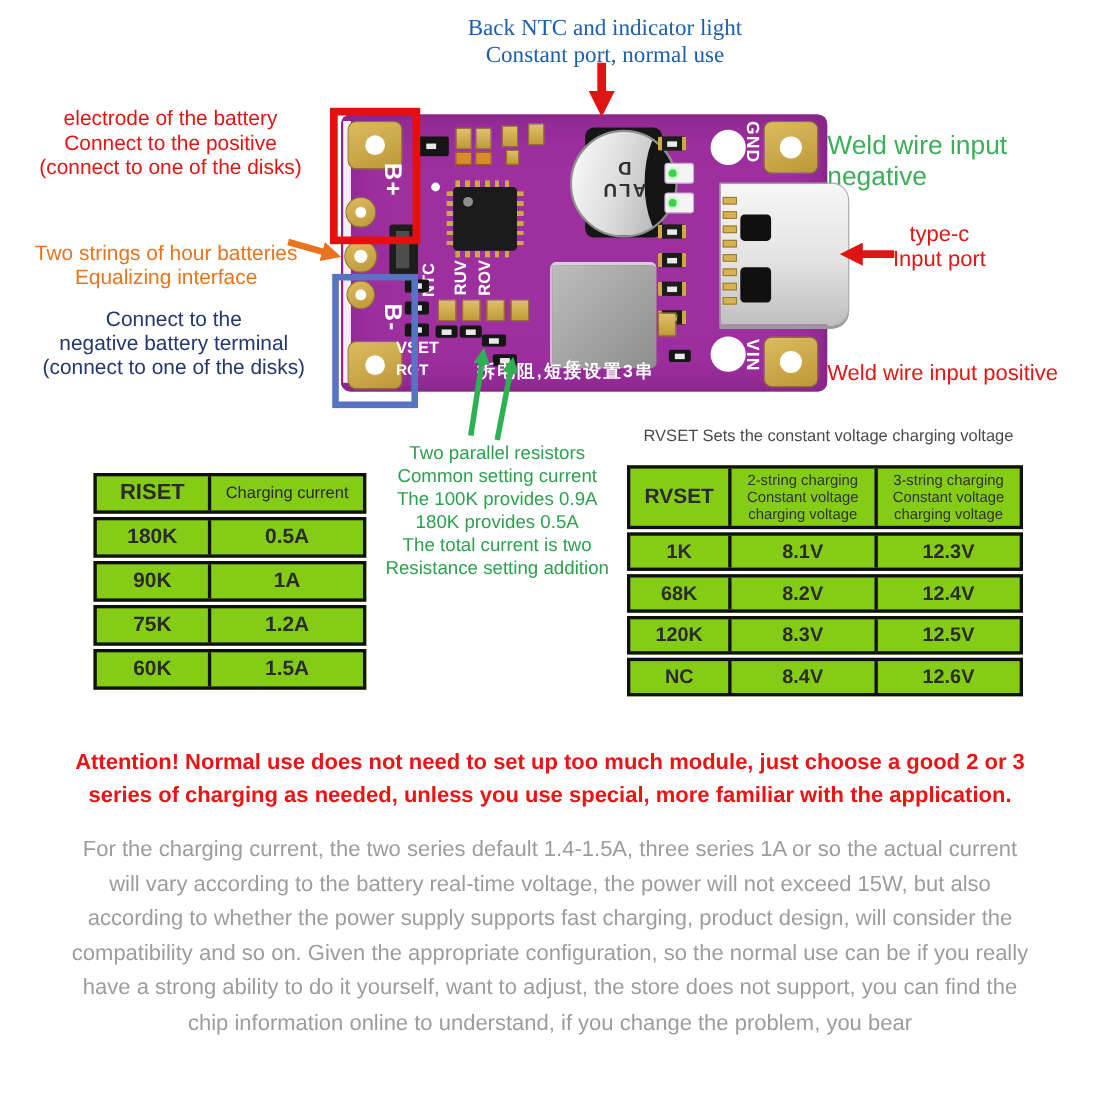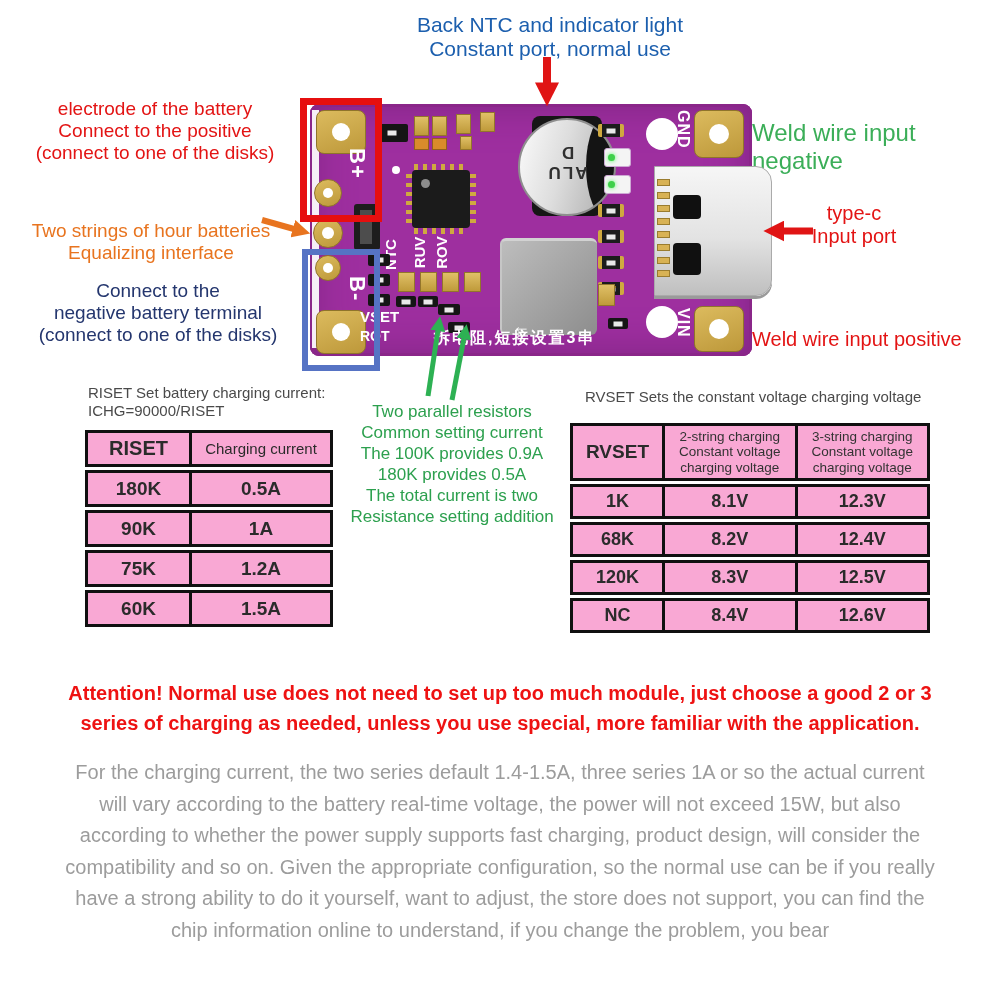--- a/index.html
+++ b/index.html
@@ -3,21 +3,21 @@
 <meta charset="utf-8">
 <style>
   html,body{margin:0;padding:0;background:#fff;}
   .stage{position:relative;width:1000px;height:1000px;background:#ffffff;
          font-family:"Liberation Sans",sans-serif;overflow:hidden;}
   .abs{position:absolute;}
   .ann{position:absolute;text-align:center;font-weight:400;}
   .ann div{white-space:nowrap;}
 
   
-  .ann-top{left:280px;top:13px;width:540px;font-size:21px;line-height:24px;color:#1c5fae;}
+  .ann-top{left:280px;top:13px;width:540px;font-size:21px;line-height:24px;color:#1c5fae;font-family:Liberation Serif, serif;}
   .ann-pos{left:5px;top:98px;width:300px;font-size:19px;line-height:22px;color:#e31414;}
   .ann-eq{left:0px;top:220px;width:302px;font-size:19px;line-height:22px;color:#e8741f;}
   .ann-neg{left:8px;top:280px;width:300px;font-size:19px;line-height:22px;color:#24366e;}
   .ann-wneg{left:752px;top:119px;width:240px;font-size:24px;color:#3bae58;text-align:left;}
   .ann-typec{left:798px;top:202px;width:112px;font-size:20px;line-height:23px;color:#e31414;}
   .ann-wpos{left:752px;top:328px;width:240px;font-size:20px;color:#e31414;text-align:left;}
   .ann-par{left:332px;top:401px;width:240px;font-size:17px;line-height:21px;color:#2ca04e;}
 
   
   .board{position:absolute;left:310px;top:104px;width:442px;height:252px;
@@ -53,21 +53,21 @@
   .pins-v{background:repeating-linear-gradient(180deg,#cfa93f 0 4px,transparent 4px 9px);width:6px;}
   .led{background:#f4f4f4;border-radius:3px;border:1px solid #cda8d4;}
   .led .glow{position:absolute;left:3px;top:5px;width:7px;height:7px;border-radius:50%;background:#3fd04a;box-shadow:0 0 4px #4aff57;}
   .hl{position:absolute;background:transparent;}
   .hl-red{border:7px solid #e60f0f;}
   .hl-blue{border:6px solid #5673c4;}
 
   
   .theading{position:absolute;color:#4a4a4a;font-size:15px;line-height:18px;text-align:left;}
   .tbl{position:absolute;}
-  .trow{display:flex;border:3px solid #101010;background:#f9a8d4;margin-bottom:3px;box-sizing:border-box;}
+  .trow{display:flex;border:3px solid #101010;background:#84cc16;margin-bottom:3px;box-sizing:border-box;}
   .tcell{display:flex;align-items:center;justify-content:center;color:#2b2b2b;box-sizing:border-box;}
   .cdiv{border-right:3px solid #101010;}
   .riset-tbl .trow{height:37px;width:248px;}
   .riset-tbl .c1{width:104px;}
   .riset-tbl .c2{flex:1;}
   .riset-tbl .hdr1{font-size:20px;font-weight:bold;}
   .riset-tbl .hdr2{font-size:15px;}
   .riset-tbl .dcell{font-size:19px;font-weight:bold;}
   .rvset-tbl .trow{width:360px;justify-content:center;}
   .rvset-tbl .hrow{height:58px;}
@@ -285,24 +285,20 @@
         <path d="M0,0 L3,1.5 L0,3 Z" fill="#2db153"></path>
       </marker>
     </defs>
     <line x1="547" y1="57" x2="547" y2="84" stroke="#e01414" stroke-width="8" marker-end="url(#mred)"></line>
     <line x1="262" y1="220" x2="294" y2="229" stroke="#e8741f" stroke-width="6" marker-end="url(#morange)"></line>
     <line x1="813" y1="231" x2="783" y2="231" stroke="#e01414" stroke-width="7" marker-end="url(#mred)"></line>
     <line x1="428" y1="396" x2="438" y2="330" stroke="#2db153" stroke-width="5" marker-end="url(#mgreen)"></line>
     <line x1="452" y1="400" x2="464" y2="338" stroke="#2db153" stroke-width="5" marker-end="url(#mgreen)"></line>
   </svg>
 
-  <div class="theading" style="left:88px;top:384px;">
-    <div>RISET Set battery charging current:</div>
-    <div>ICHG=90000/RISET</div>
-  </div>
   <div class="tbl riset-tbl" style="left:85px;top:430px;">
     <div class="trow">
       <div class="tcell c1 cdiv hdr1">RISET</div>
       <div class="tcell c2 hdr2">Charging current</div>
     </div>
     <div class="trow">
       <div class="tcell c1 cdiv dcell">180K</div>
       <div class="tcell c2 dcell">0.5A</div>
     </div>
     <div class="trow">

